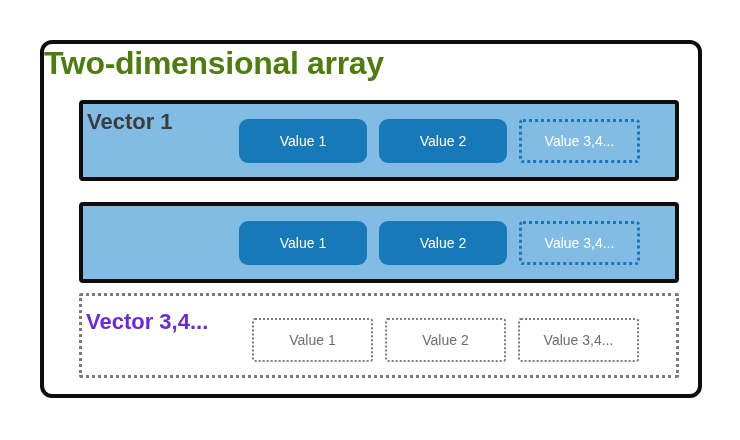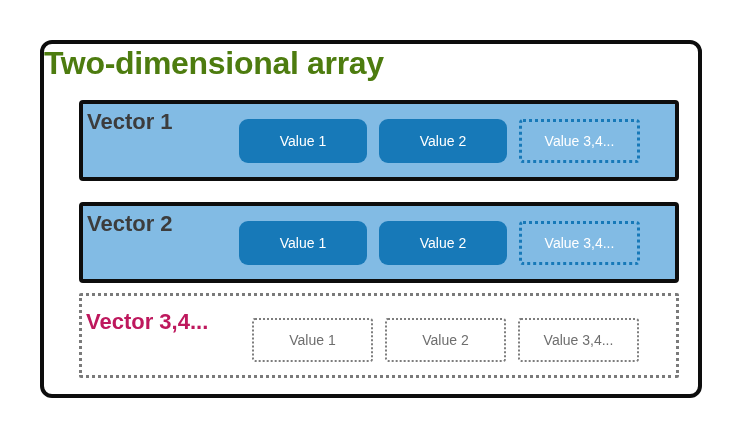--- a/index.html
+++ b/index.html
@@ -70,21 +70,21 @@
     position: absolute;
     left: 4px;
     top: 5px;
     font-size: 22px;
     font-weight: bold;
     color: #3c3c3c;
     white-space: nowrap;
   }
   .row--ghost .vec-label {
     top: 13px;
-    color: #be185d;
+    color: #6d28d9;
   }
   
   .val {
     box-sizing: border-box;
     height: 44px;
     flex: 0 0 auto;
     display: flex;
     align-items: center;
     justify-content: center;
     font-size: 14px;
@@ -120,21 +120,20 @@
     <div class="title">Two-dimensional array</div>
 
     <div class="row row--blue row--1">
       <span class="vec-label">Vector 1</span>
       <div class="val val--solid">Value 1</div>
       <div class="val val--solid">Value 2</div>
       <div class="val val--dotblue">Value 3,4...</div>
     </div>
 
     <div class="row row--blue row--2">
-      <span class="vec-label">Vector 2</span>
       <div class="val val--solid">Value 1</div>
       <div class="val val--solid">Value 2</div>
       <div class="val val--dotblue">Value 3,4...</div>
     </div>
 
     <div class="row row--ghost">
       <span class="vec-label">Vector 3,4...</span>
       <div class="val val--dotgray">Value 1</div>
       <div class="val val--dotgray">Value 2</div>
       <div class="val val--dotgray">Value 3,4...</div>

